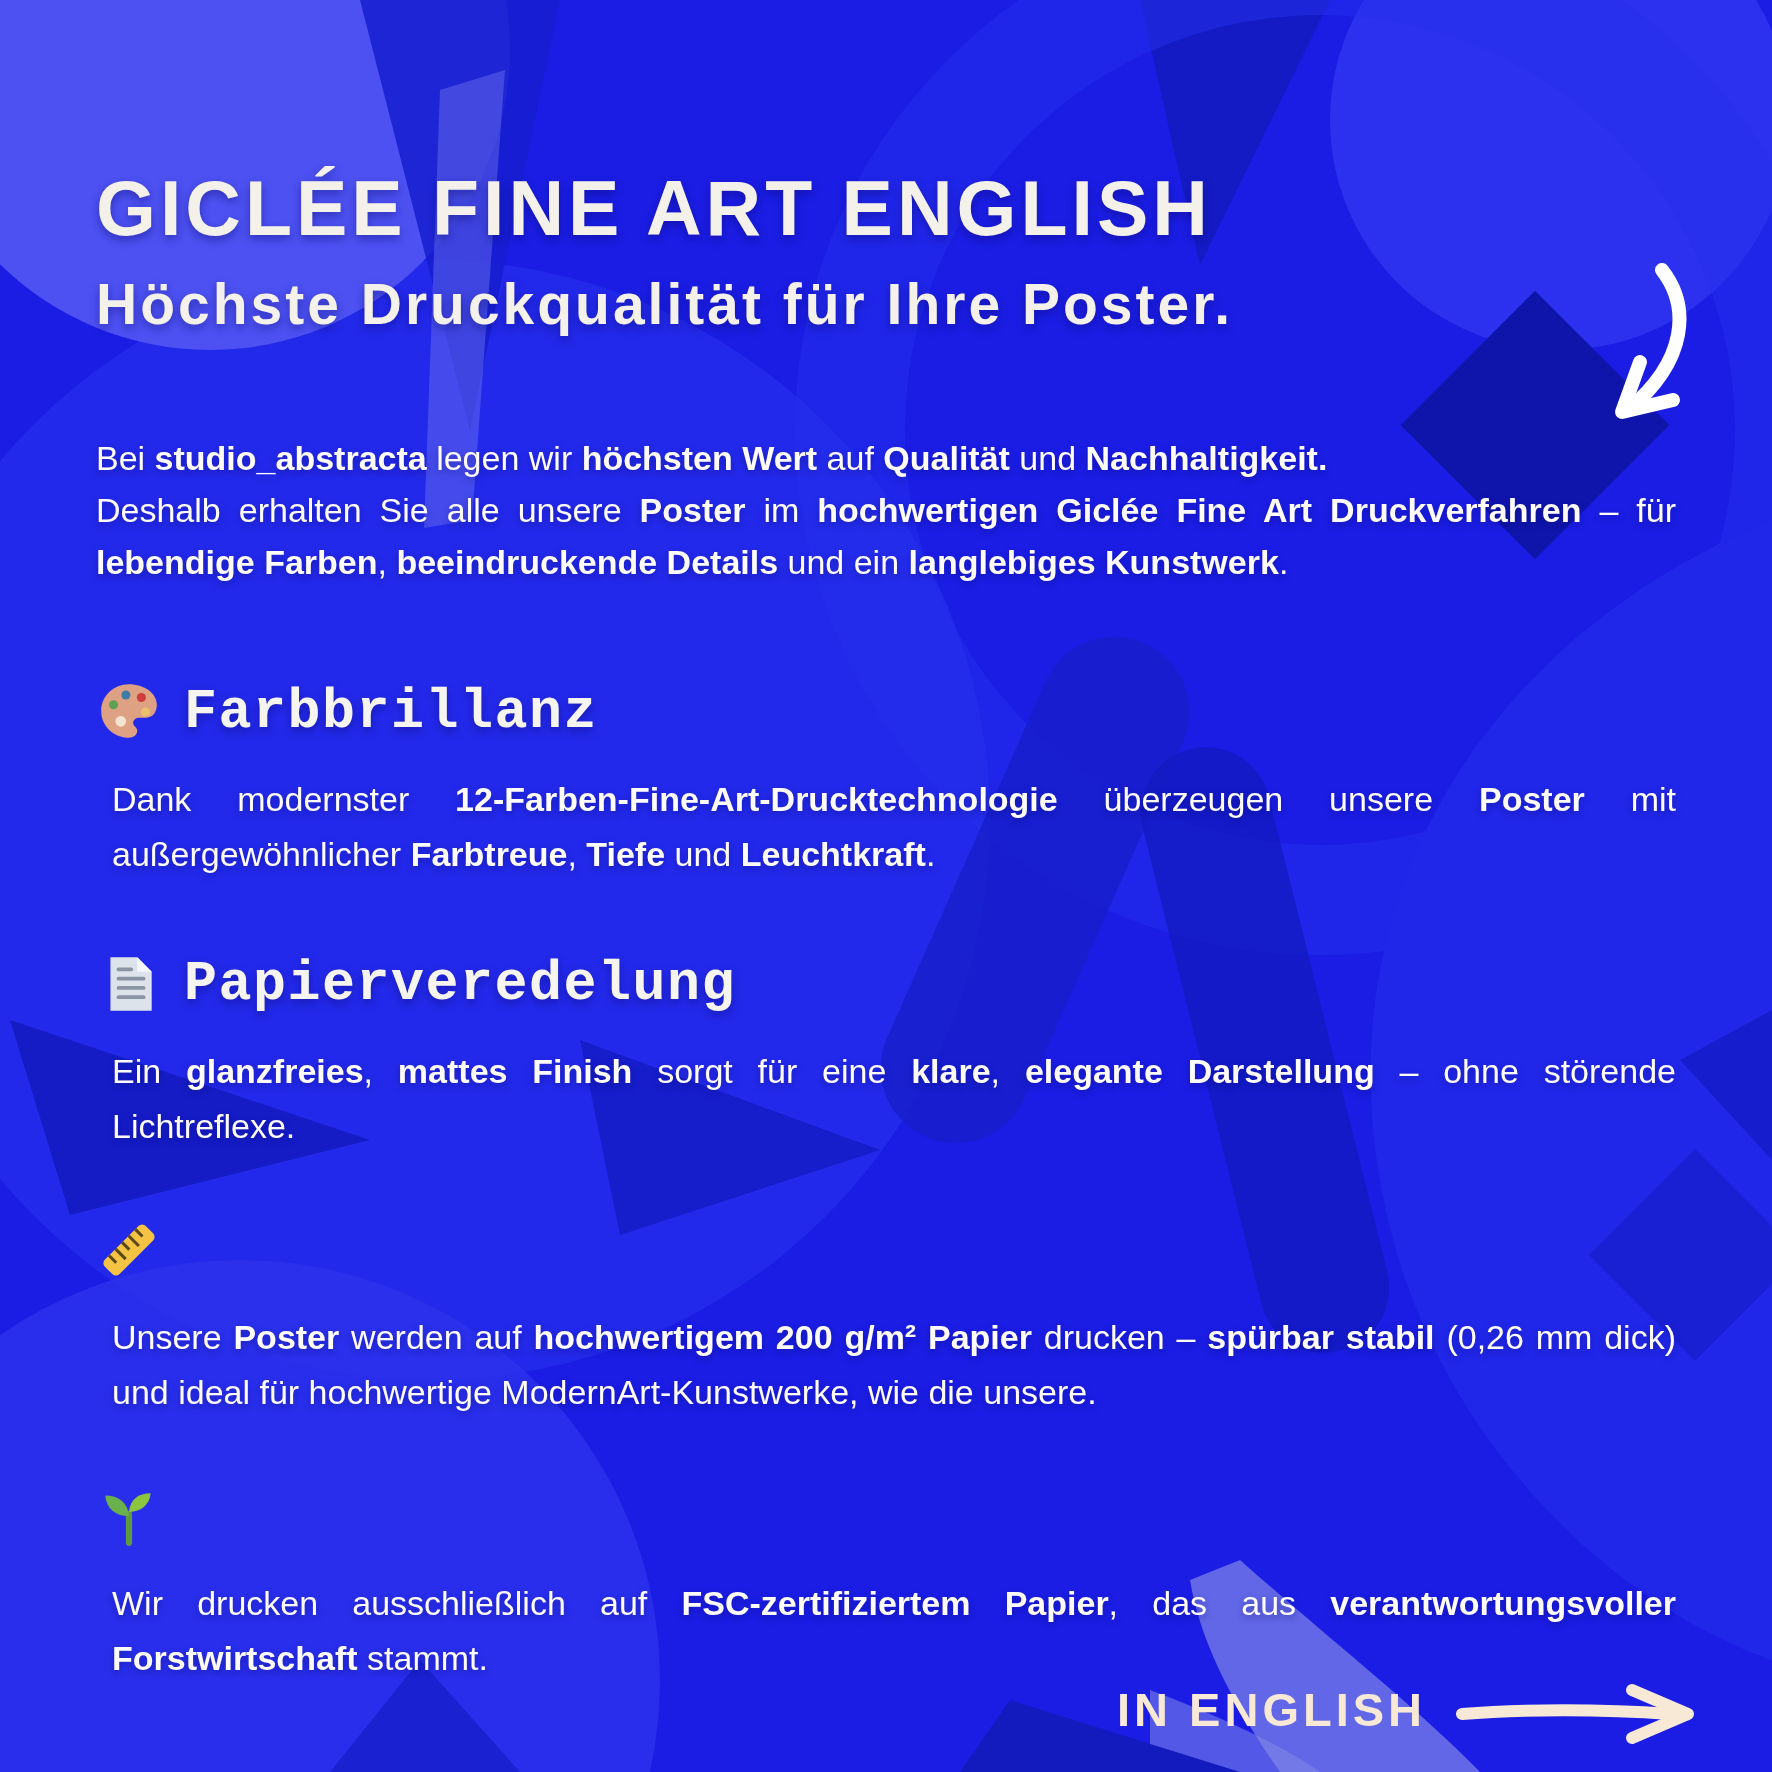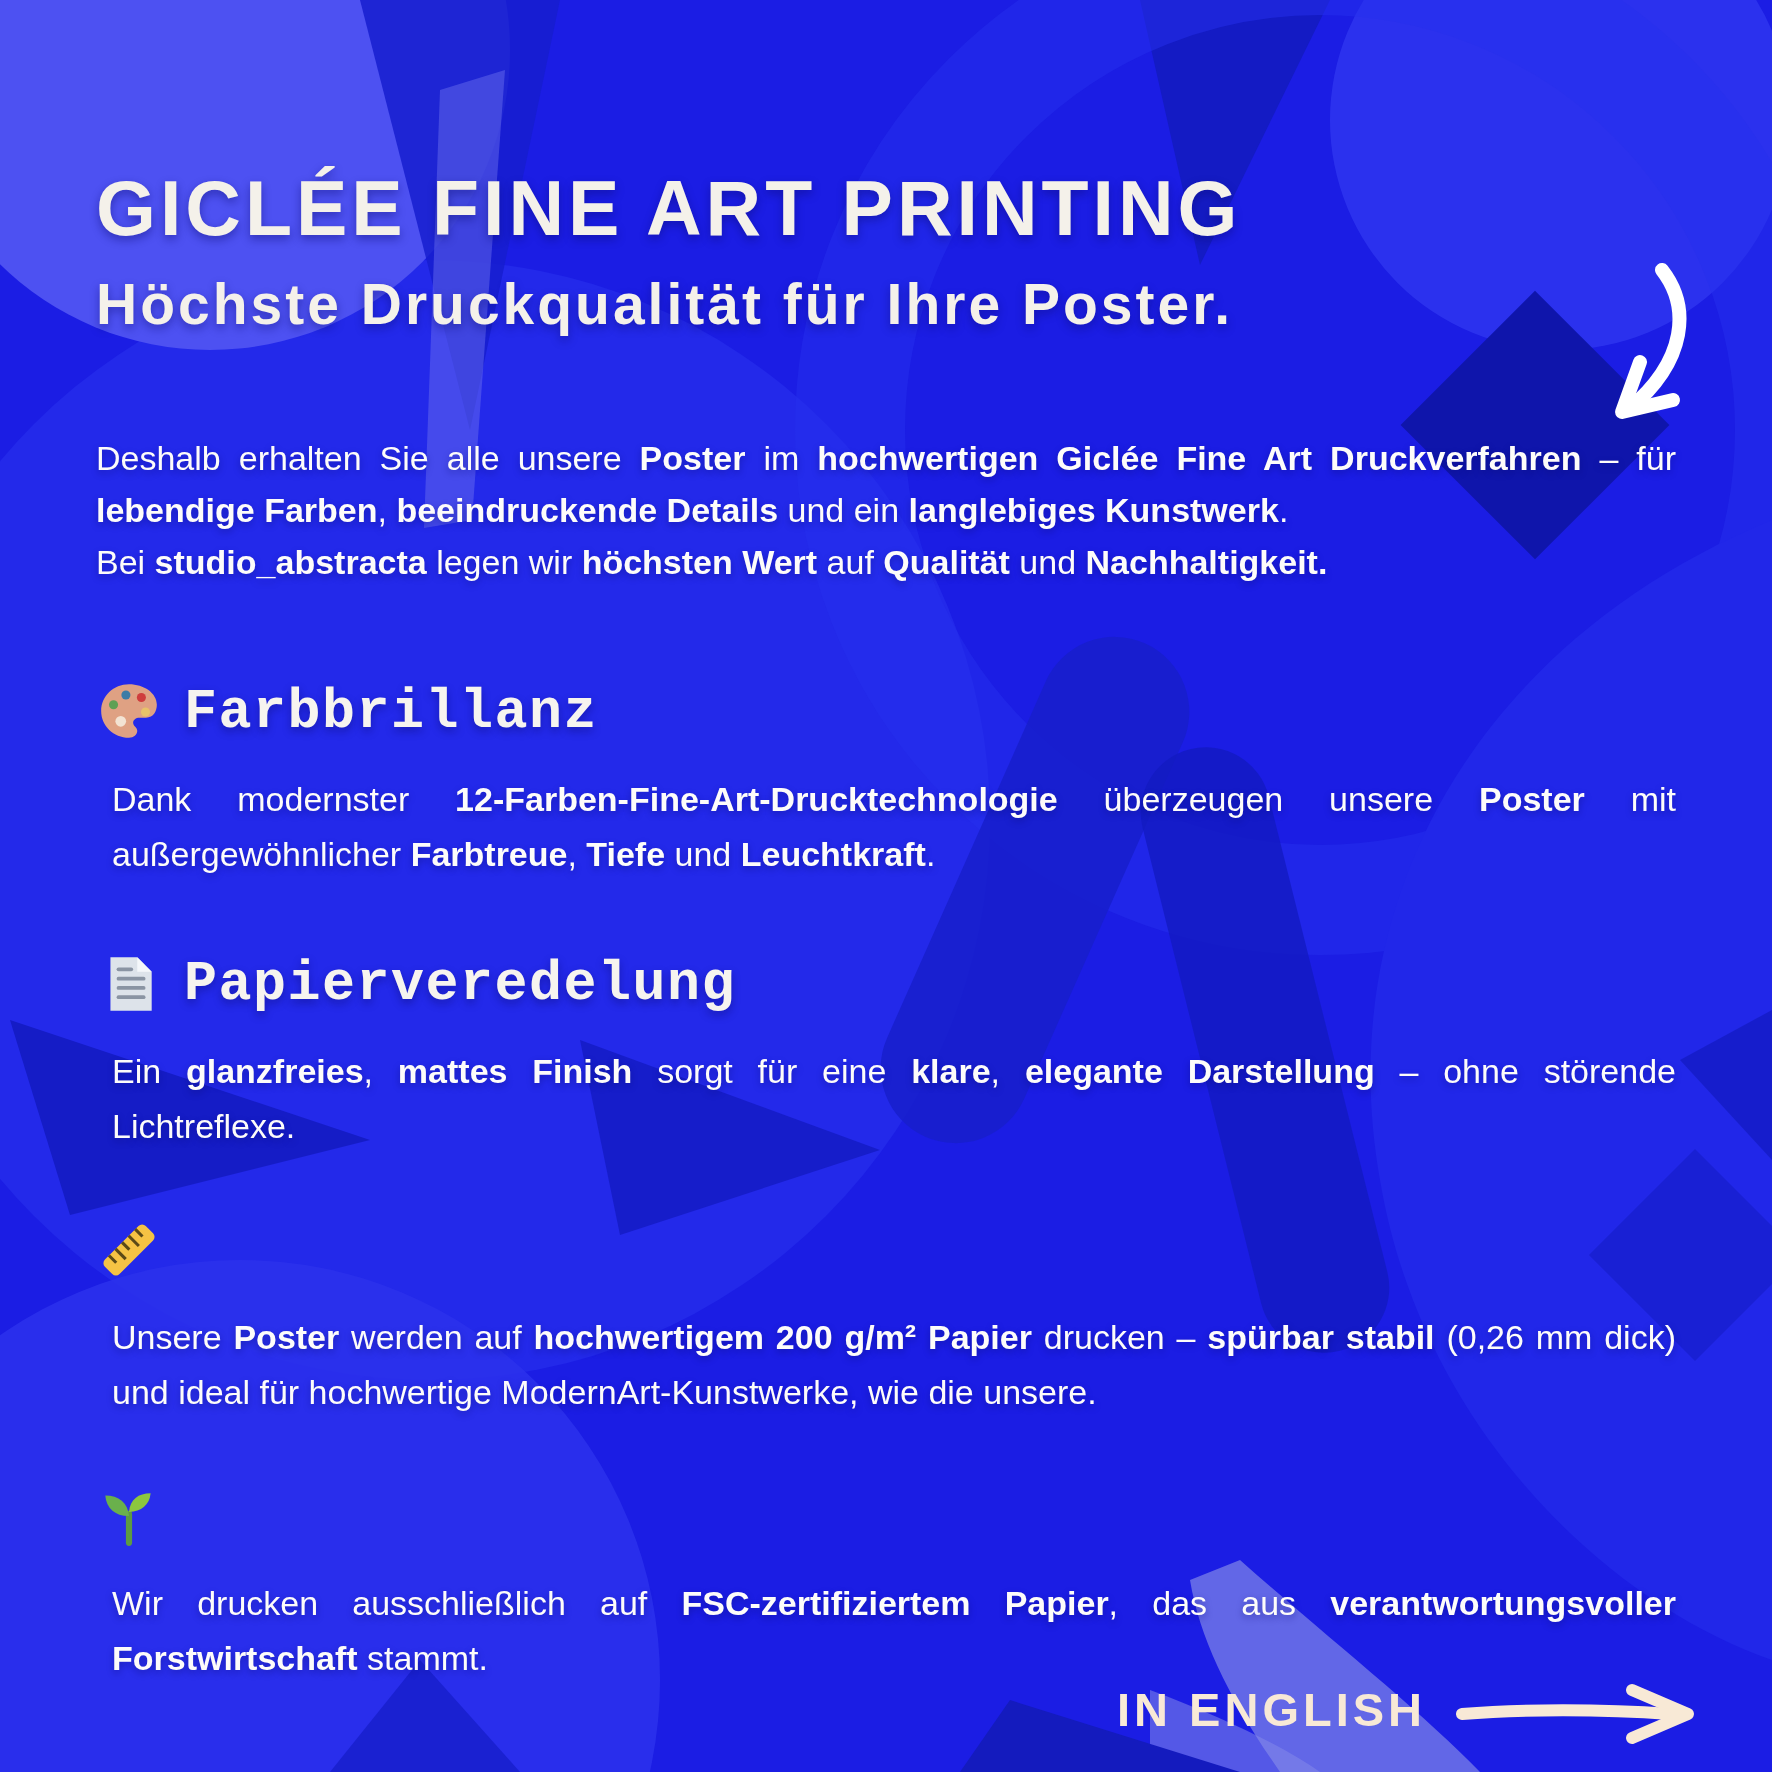--- a/index.html
+++ b/index.html
@@ -88,32 +88,32 @@
     <path d="M1240 1560 C 1330 1640 1420 1710 1480 1772 L 1280 1772 C 1230 1700 1200 1640 1190 1580 Z" fill="#7b80e8" opacity="0.75"></path>
     <path d="M1150 1690 C 1230 1720 1290 1750 1320 1772 L 1150 1772 Z" fill="#8489ea" opacity="0.55"></path>
     <polygon points="1010,1700 1240,1772 960,1772" fill="#141bbe"></polygon>
     <polygon points="330,1772 420,1660 520,1772" fill="#171ecb" opacity="0.8"></polygon>
     <rect x="1620" y="1180" width="150" height="150" transform="rotate(45 1695 1255)" fill="#171ecb" opacity="0.7"></rect>
     <polygon points="1680,1060 1772,1010 1772,1160" fill="#141bc4" opacity="0.8"></polygon>
   </svg>
 
   <div class="content">
 
-    <h1 class="page-title">GICLÉE FINE ART PRINTING</h1>
+    <h1 class="page-title">GICLÉE FINE ART ENGLISH</h1>
 
     <h2 class="page-subtitle">Höchste Druckqualität für Ihre Poster.</h2>
 
     <svg class="curved-arrow" viewBox="0 0 110 172" aria-hidden="true">
       <path d="M 64 8 C 92 44 90 98 30 148" fill="none" stroke="#ffffff" stroke-width="14" stroke-linecap="round"></path>
       <path d="M 42 100 L 24 150 L 75 138" fill="none" stroke="#ffffff" stroke-width="14" stroke-linecap="round" stroke-linejoin="round"></path>
     </svg>
 
     <div class="intro">
+      <p><span>Bei </span><span class="b">studio_abstracta</span><span> legen wir </span><span class="b">höchsten Wert</span><span> auf </span><span class="b">Qualität</span><span> und </span><span class="b">Nachhaltigkeit.</span></p>
       <p style="text-align:justify;"><span>Deshalb erhalten Sie alle unsere </span><span class="b">Poster</span><span> im </span><span class="b">hochwertigen Giclée Fine Art Druckverfahren</span><span> – für </span><span class="b">lebendige Farben</span><span>, </span><span class="b">beeindruckende Details</span><span> und ein </span><span class="b">langlebiges Kunstwerk</span><span>.</span></p>
-      <p><span>Bei </span><span class="b">studio_abstracta</span><span> legen wir </span><span class="b">höchsten Wert</span><span> auf </span><span class="b">Qualität</span><span> und </span><span class="b">Nachhaltigkeit.</span></p>
     </div>
 
     <section class="sec" style="top:676px;">
       <div class="sec-head">
         <span class="icon">
           <svg viewBox="0 0 64 64" aria-hidden="true">
             <path d="M32 5C17 5 5 16.5 5 31c0 14.5 12 26 27 26 4.5 0 8-3 8-6.5 0-2-1-3.2-2.2-4.4-1-1-1.8-2.1-1.8-3.6 0-3 2.8-5 6-5h6.5C56 37.5 59 31 59 25 59 13.5 46.5 5 32 5z" fill="#dfa183"></path>
             <circle cx="17" cy="25" r="4.4" fill="#5ea054"></circle>
             <circle cx="29" cy="15.5" r="4.4" fill="#3c7ca6"></circle>
             <circle cx="44" cy="18" r="4.4" fill="#cf3d3d"></circle>

